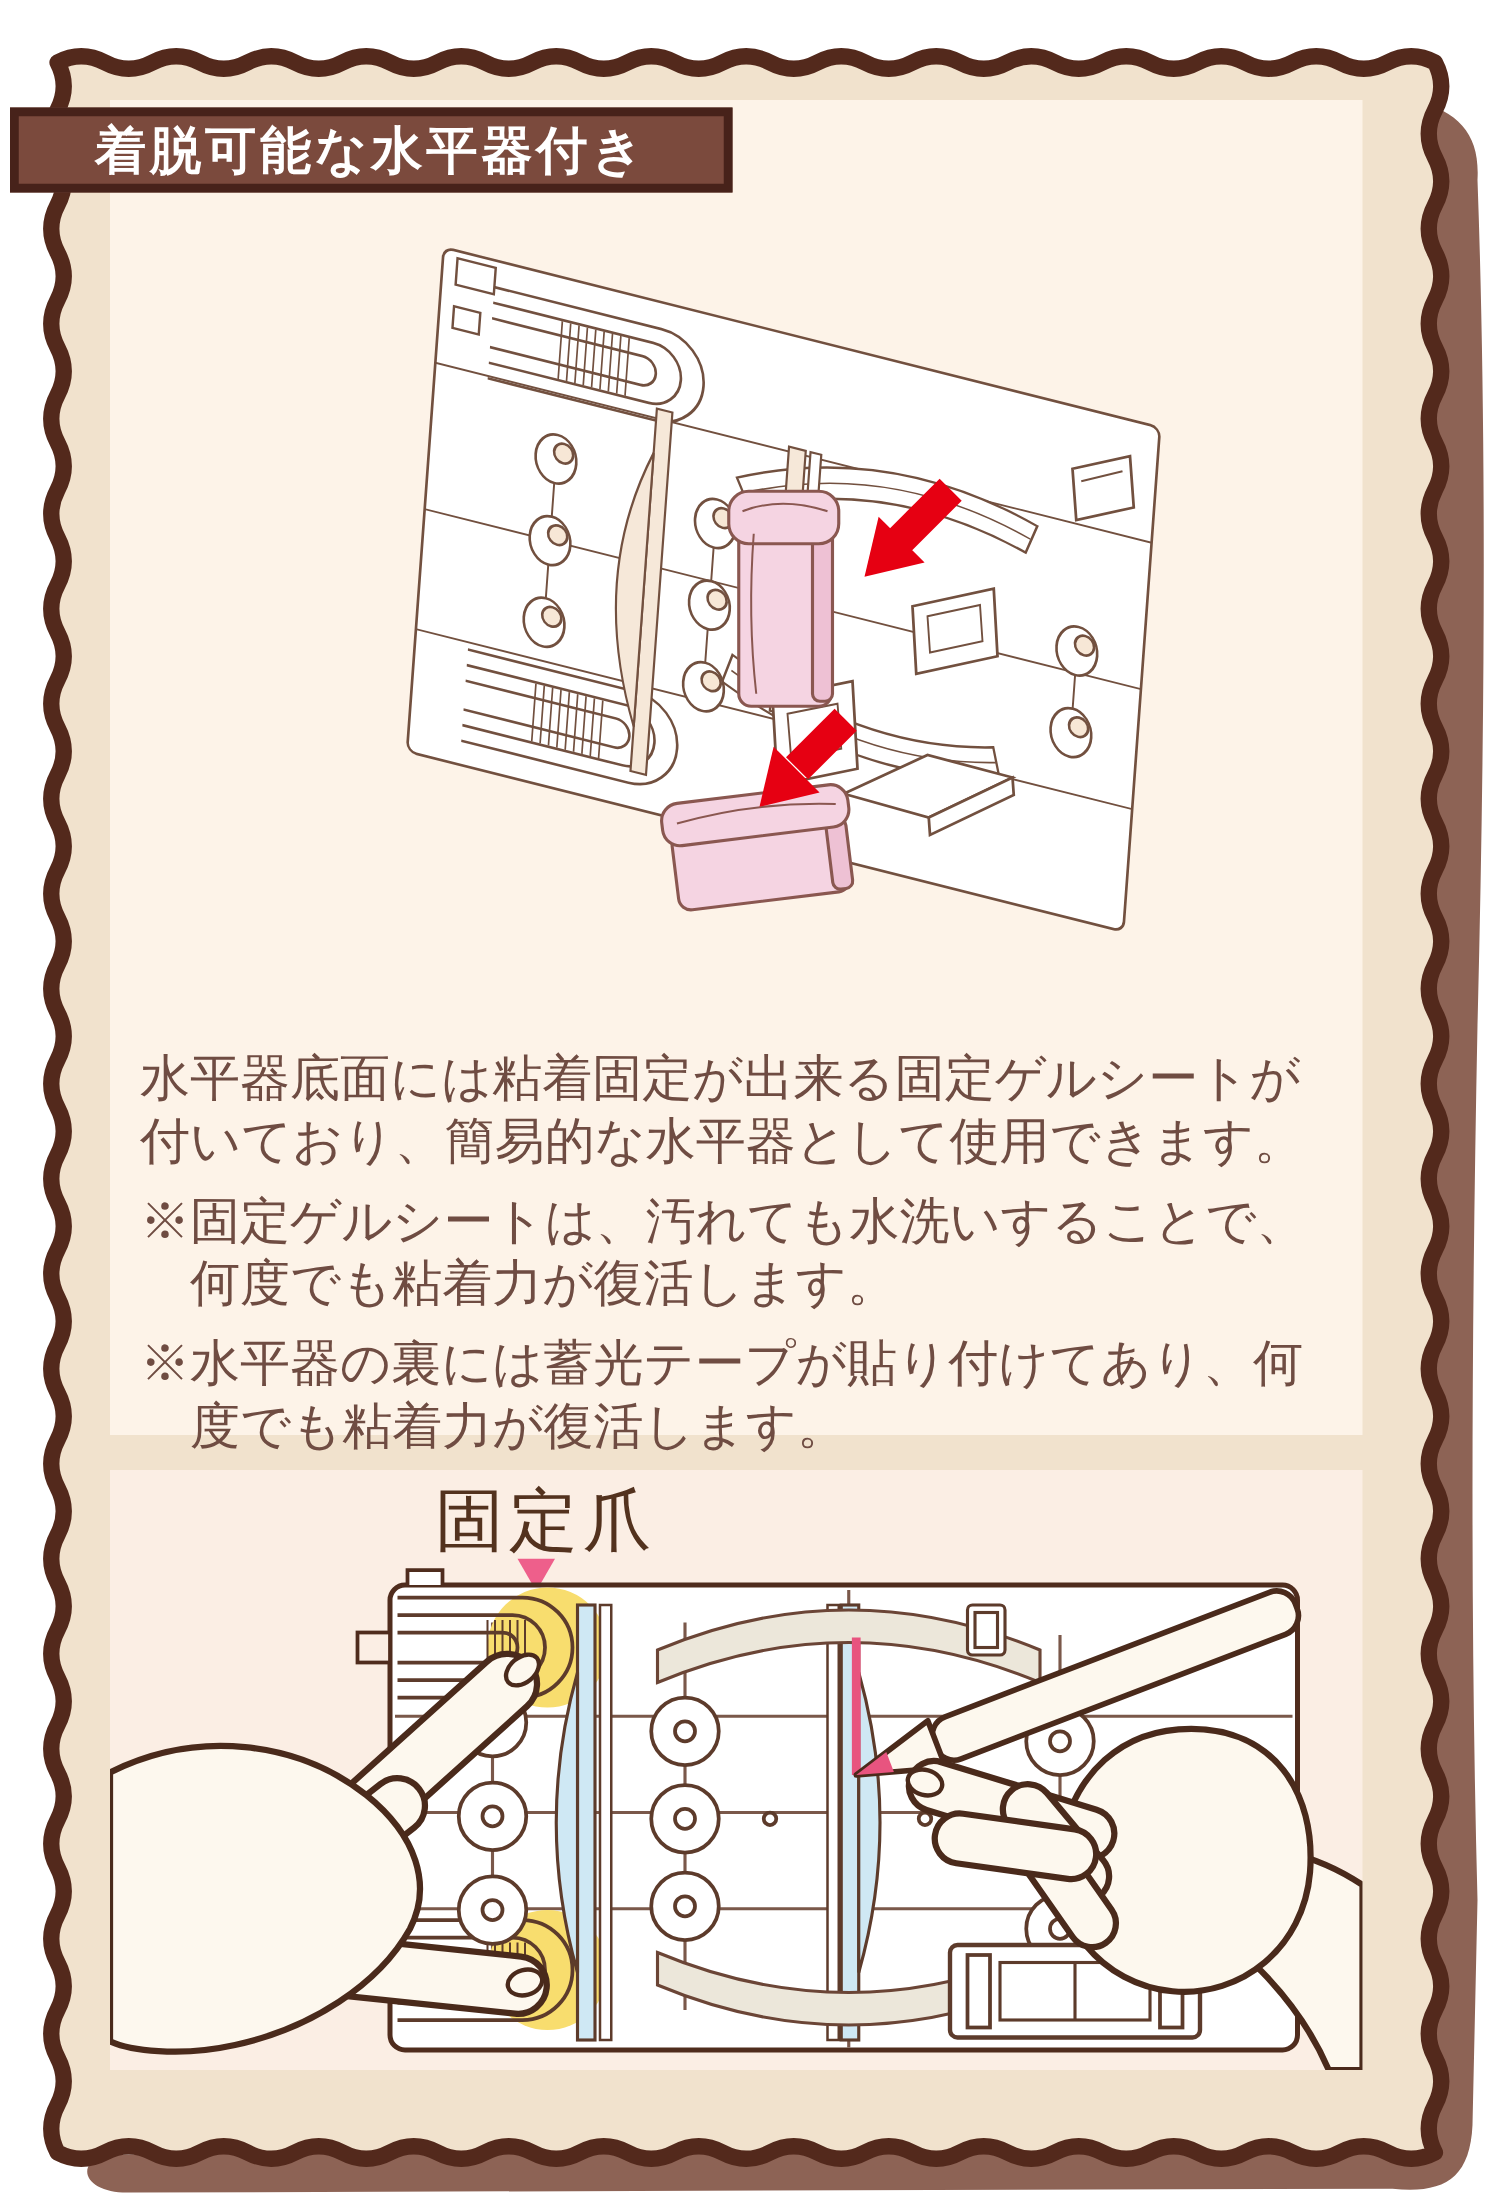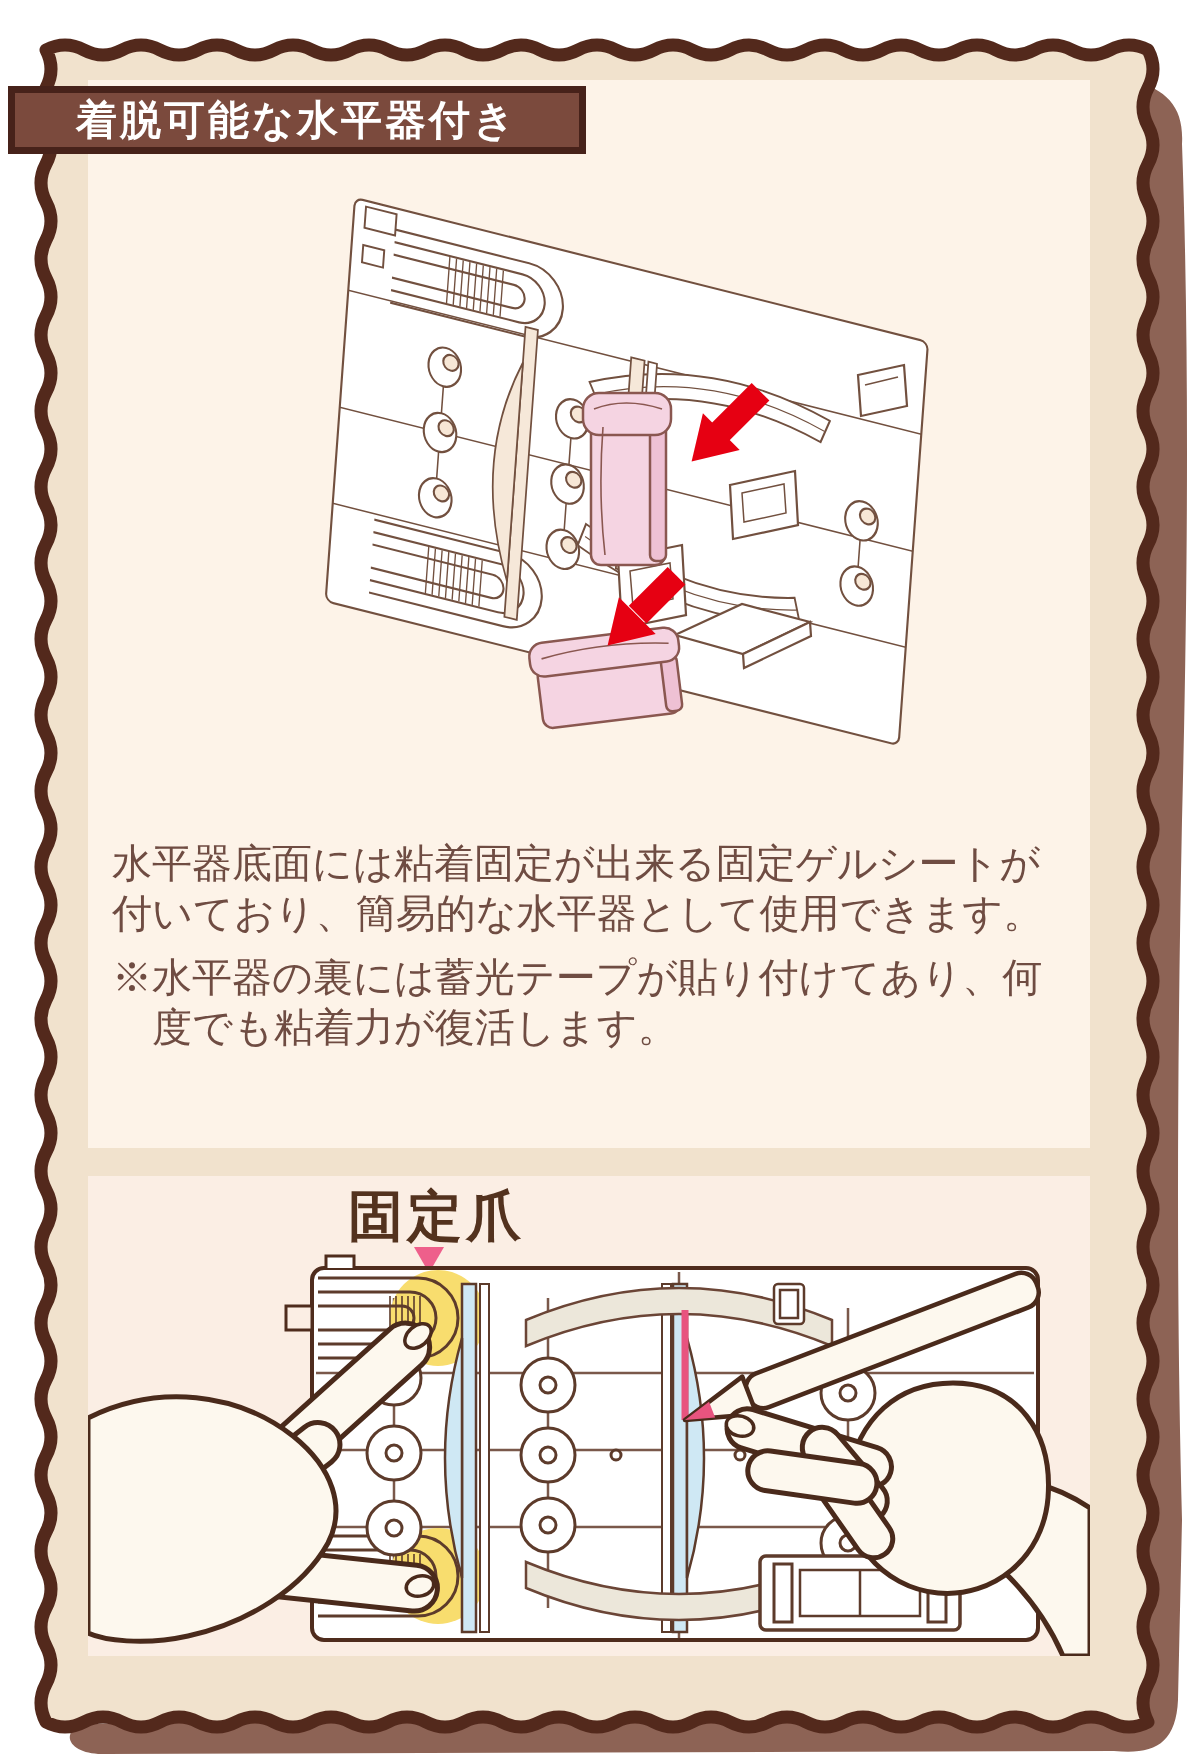--- a/index.html
+++ b/index.html
@@ -8,21 +8,21 @@
   .frame-svg{position:absolute;left:0;top:0;}
   .panel{position:absolute;left:88px;width:1002px;}
   .panel1{top:80px;height:1068px;background:#fdf3e8;}
   .panel2{top:1176px;height:480px;background:#fbeee4;}
   .banner{position:absolute;left:8px;top:86px;width:578px;height:68px;background:#7b4a3d;
           border:7px solid #47221a;box-sizing:border-box;display:flex;align-items:center;justify-content:center;
           color:#ffffff;font-size:41px;font-weight:bold;letter-spacing:3px;white-space:nowrap;}
   .textblock{position:absolute;left:112px;top:838px;width:958px;color:#6f4c42;font-size:40px;line-height:1.26;}
   .textblock p{margin:0 0 13px 0;}
   .textblock .note{padding-left:1em;text-indent:-1em;}
-  .claw-title{position:absolute;left:348px;top:1180px;font-size:55px;font-weight:bold;color:#53321e;letter-spacing:4px;}
+  .claw-title{position:absolute;left:348px;top:1180px;font-size:55px;font-weight:normal;color:#53321e;letter-spacing:4px;}
   .claw-pointer{position:absolute;left:414px;top:1247px;width:0;height:0;
           border-left:15px solid transparent;border-right:15px solid transparent;border-top:26px solid #ee5f8b;}
   .illus-top{position:absolute;left:170px;top:163px;}
   .illus-bottom{position:absolute;left:88px;top:1178px;}
 </style>
 </head>
 <body>
 
 <div class="page">
 
@@ -114,20 +114,21 @@
       <polygon points="553,242 595,268 553,294"></polygon>
     </g>
     <g transform="rotate(135 468 452)" fill="#e60012">
       <rect x="413" y="440" width="55" height="25"></rect>
       <polygon points="469,426 511,452 469,478"></polygon>
     </g>
   </svg>
 
   <div class="textblock">
     <p>水平器底面には粘着固定が出来る固定ゲルシートが付いており、簡易的な水平器として使用できます。</p>
+    <p class="note">※固定ゲルシートは、汚れても水洗いすることで、何度でも粘着力が復活します。</p>
     <p class="note">※水平器の裏には蓄光テープが貼り付けてあり、何度でも粘着力が復活します。</p>
   </div>
 
   <div class="claw-title">固定爪</div>
   <div class="claw-pointer"></div>
 
   <svg class="illus-bottom" width="1002" height="478" viewBox="0 0 1002 478">
 
     <g>
       <rect x="224" y="90" width="726" height="372" rx="12" fill="#ffffff" stroke="#4f2c1d" stroke-width="4"></rect>

